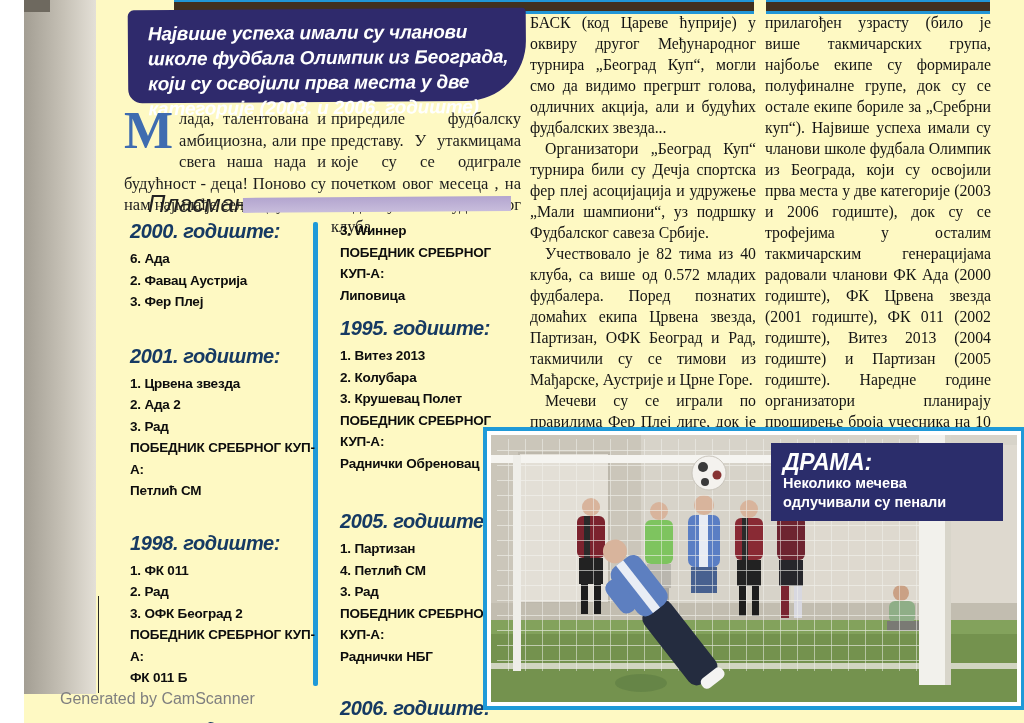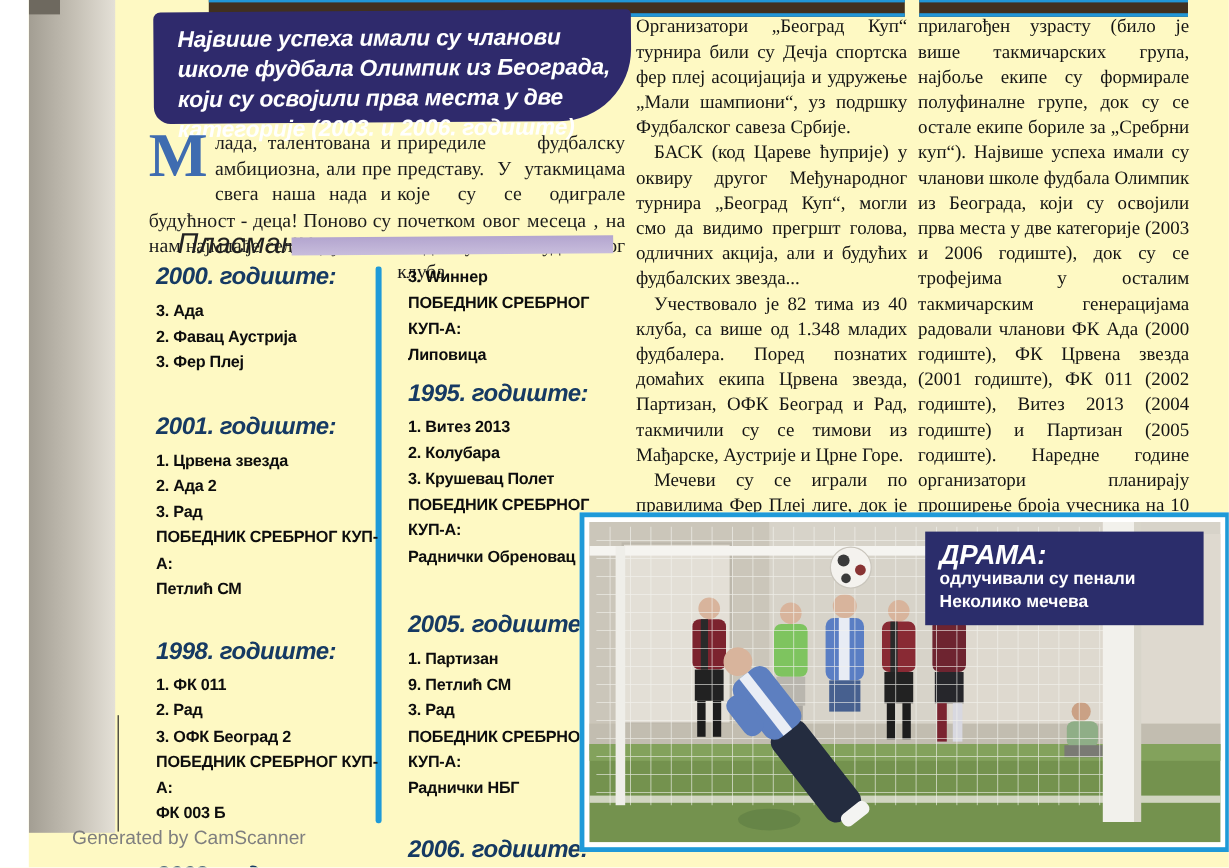--- a/index.html
+++ b/index.html
@@ -91,21 +91,21 @@
   </div>
 
   <div class="plasmani">Пласмани</div>
   <div class="purple-bar"></div>
   <div class="blue-divider"></div>
 
   <div class="list-col list-col-left">
     <div class="sec">
       <div class="year-h">2000. годиште:</div>
       <div class="plist">
-        <span>3. Ада</span>
+        <span>6. Ада</span>
         <span>2. Фавац Аустрија</span>
         <span>3. Фер Плеј</span>
       </div>
     </div>
     <div class="sec" style="margin-top:32px;">
       <div class="year-h">2001. годиште:</div>
       <div class="plist">
         <span>1. Црвена звезда</span>
         <span>2. Ада 2</span>
         <span>3. Рад</span>
@@ -113,21 +113,21 @@
         <span>Петлић СМ</span>
       </div>
     </div>
     <div class="sec" style="margin-top:30px;">
       <div class="year-h">1998. годиште:</div>
       <div class="plist">
         <span>1. ФК 011</span>
         <span>2. Рад</span>
         <span>3. ОФК Београд 2</span>
         <span>ПОБЕДНИК СРЕБРНОГ КУП-А:</span>
-        <span>ФК 003 Б</span>
+        <span>ФК 011 Б</span>
       </div>
     </div>
     <div class="sec" style="margin-top:30px;">
       <div class="year-h">2003. годиште:</div>
 
     </div>
   </div>
 
   <div class="list-col list-col-right">
     <div>
@@ -144,36 +144,36 @@
         <span>2. Колубара</span>
         <span>3. Крушевац Полет</span>
         <span>ПОБЕДНИК СРЕБРНОГ КУП-А:</span>
         <span>Раднички Обреновац</span>
       </div>
     </div>
     <div class="sec" style="margin-top:36px;">
       <div class="year-h">2005. годиште:</div>
       <div class="plist">
         <span>1. Партизан</span>
-        <span>9. Петлић СМ</span>
+        <span>4. Петлић СМ</span>
         <span>3. Рад</span>
         <span>ПОБЕДНИК СРЕБРНОГ КУП-А:</span>
         <span>Раднички НБГ</span>
       </div>
     </div>
     <div class="sec" style="margin-top:30px;">
       <div class="year-h">2006. годиште:</div>
 
     </div>
   </div>
 
   <div class="art-col art-1">
+    <p>БАСК (код Цареве ћуприје) у оквиру другог Међународног турнира „Београд Куп“, могли смо да видимо прегршт голова, одличних акција, али и будућих фудбалских звезда...</p>
     <p>Организатори „Београд Куп“ турнира били су Дечја спортска фер плеј асоцијација и удружење „Мали шампиони“, уз подршку Фудбалског савеза Србије.</p>
-    <p>БАСК (код Цареве ћуприје) у оквиру другог Међународног турнира „Београд Куп“, могли смо да видимо прегршт голова, одличних акција, али и будућих фудбалских звезда...</p>
-    <p>Учествовало је 82 тима из 40 клуба, са више од 1.348 младих фудбалера. Поред познатих домаћих екипа Црвена звезда, Партизан, ОФК Београд и Рад, такмичили су се тимови из Мађарске, Аустрије и Црне Горе.</p>
+    <p>Учествовало је 82 тима из 40 клуба, са више од 0.572 младих фудбалера. Поред познатих домаћих екипа Црвена звезда, Партизан, ОФК Београд и Рад, такмичили су се тимови из Мађарске, Аустрије и Црне Горе.</p>
     <p>Мечеви су се играли по правилима Фер Плеј лиге, док је систем такмичења био</p>
   </div>
 
   <div class="art-col art-2">
     <p><span>прилагођен узрасту (било је више такмичарских група, најбоље екипе су формирале полуфиналне групе, док су се остале екипе бориле за „Сребрни куп“). Највише успеха имали су чланови школе фудбала Олимпик из Београда, који су освојили прва места у две категорије (2003 и 2006 годиште), док су се трофејима у осталим такмичарским генерацијама радовали чланови ФК Ада (2000 годиште), ФК Црвена звезда (2001 годиште), ФК 011 (2002 годиште), Витез 2013 (2004 годиште) и Партизан (2005 годиште). Наредне године организатори планирају проширење броја учесника на 10 такмичарских генерација са минимум 120 екипа.</span>
       <span class="byline">Р.Ш.</span>
     </p>
   </div>
 
   <div class="photo-frame">
@@ -257,21 +257,21 @@
 
         <g>
           <circle cx="218" cy="38" r="17" fill="#f4f2ee" stroke="#c9c5bc"></circle>
           <circle cx="212" cy="32" r="5" fill="#3a3a3a"></circle>
           <circle cx="226" cy="40" r="4.5" fill="#883333"></circle>
           <circle cx="214" cy="47" r="4" fill="#3a3a3a"></circle>
         </g>
       </svg>
       <div class="caption-box">
         <p class="caption-title">ДРАМА:</p>
+        <p class="caption-line">Неколико мечева</p>
         <p class="caption-line">одлучивали су пенали</p>
-        <p class="caption-line">Неколико мечева</p>
       </div>
     </div>
   </div>
 
   <div class="camscanner">Generated by CamScanner</div>
 
 </div>
 
 </body></html>

